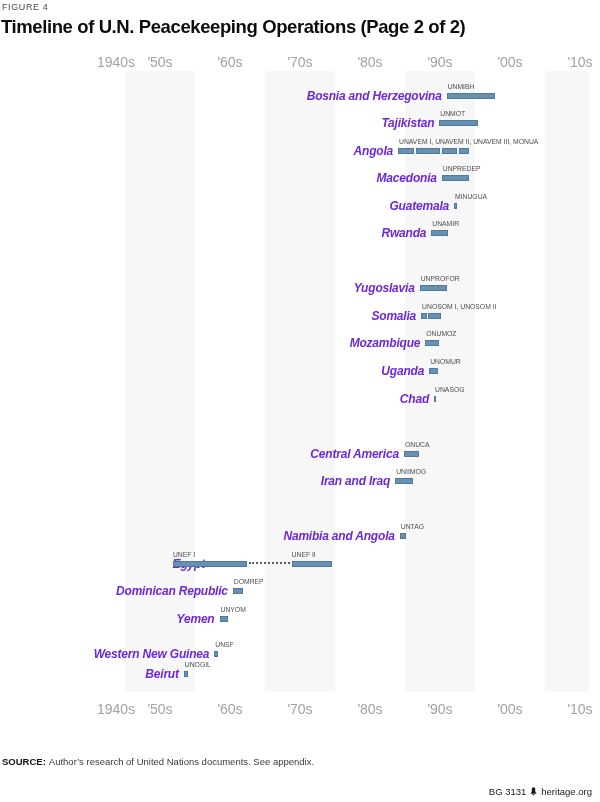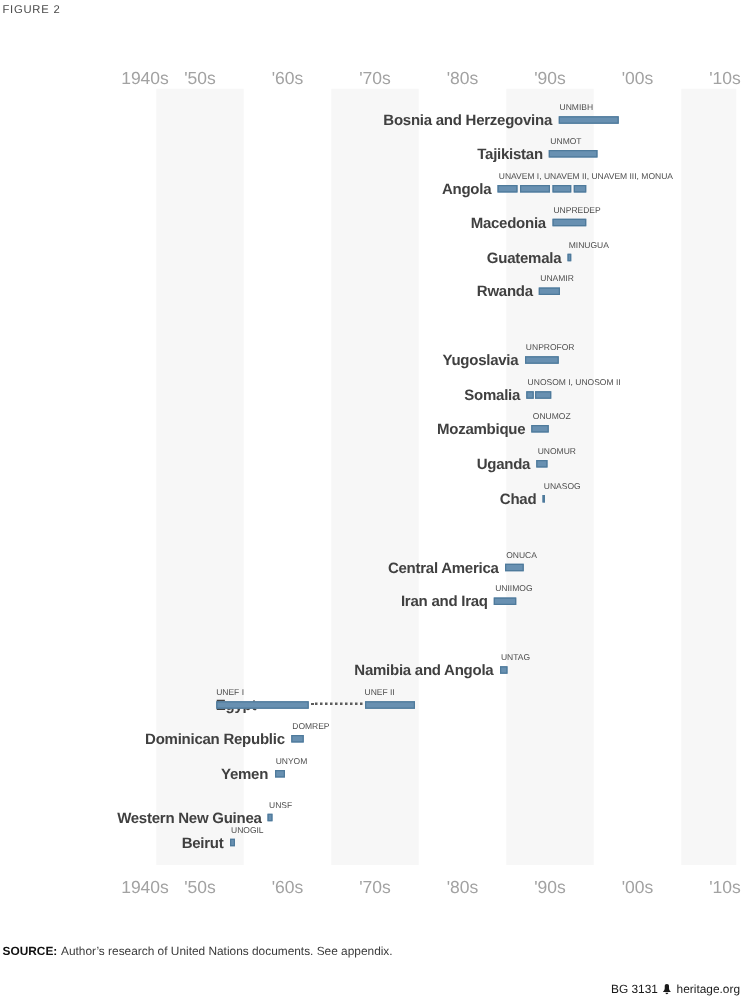--- a/index.html
+++ b/index.html
@@ -21,22 +21,23 @@
     position:absolute;transform:translateX(-50%);font-size:14px;
     color:#a2a2a2;white-space:nowrap;
   }
   #axis-top{top:54px;}
   #axis-bottom{top:701px;}
   #plot{position:absolute;left:0;top:71px;width:600px;height:621px;}
   .stripe{position:absolute;top:0;height:621px;background:#f7f7f7;}
   .row{position:absolute;left:0;width:600px;height:28px;}
   .country{
     position:absolute;top:6px;height:16px;line-height:16px;text-align:right;
-    font-size:12px;font-weight:bold;color:#404040;letter-spacing:-0.2px;
+    font-size:12px;font-weight:bold;color:#6d28d9;letter-spacing:-0.2px;
     white-space:nowrap;
+    font-style:italic;
   }
   .opcode{
     position:absolute;top:1px;height:8px;line-height:8px;font-size:6.8px;
     color:#4c4c4c;letter-spacing:0;white-space:nowrap;
   }
   .bar{
     position:absolute;top:11px;height:6px;box-sizing:border-box;
     background:#6890b1;border:1px solid #4e7a9b;
   }
   .connector{
@@ -49,21 +50,22 @@
   .brand{
     position:absolute;right:8px;top:786px;font-size:9.5px;font-weight:500;
     color:#1a1a1a;display:flex;align-items:center;gap:3px;
   }
   .brand svg{display:block;}
 </style>
 </head>
 <body>
 
 <div id="page">
-  <div class="figure-label">FIGURE 2</div>
+  <div class="figure-label">FIGURE 4</div>
+  <div class="page-title">Timeline of U.N. Peacekeeping Operations (Page 2 of 2)</div>
 
   <div class="axis" id="axis-top">
       <span style="left: 116px;">1940s</span>
       <span style="left: 160px;">'50s</span>
       <span style="left: 230px;">'60s</span>
       <span style="left: 300px;">'70s</span>
       <span style="left: 370px;">'80s</span>
       <span style="left: 440px;">'90s</span>
       <span style="left: 510px;">'00s</span>
       <span style="left: 580px;">'10s</span>

